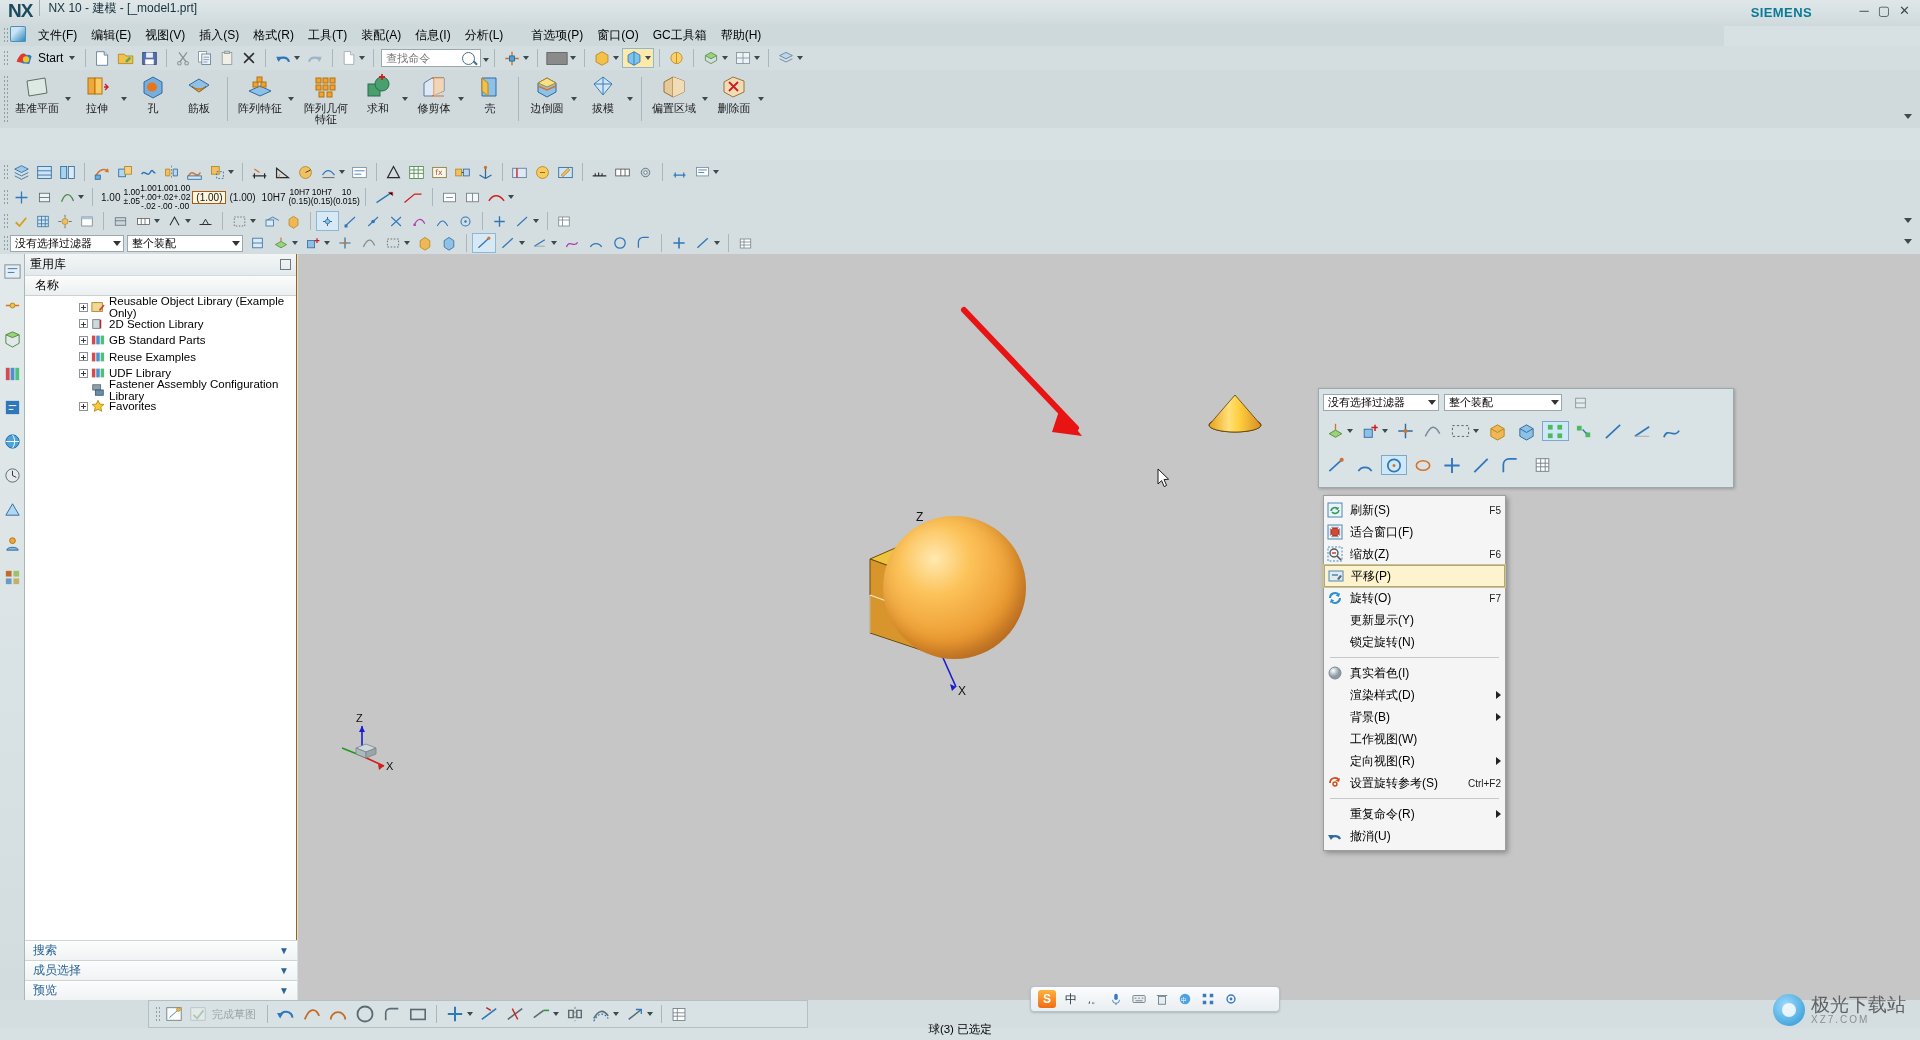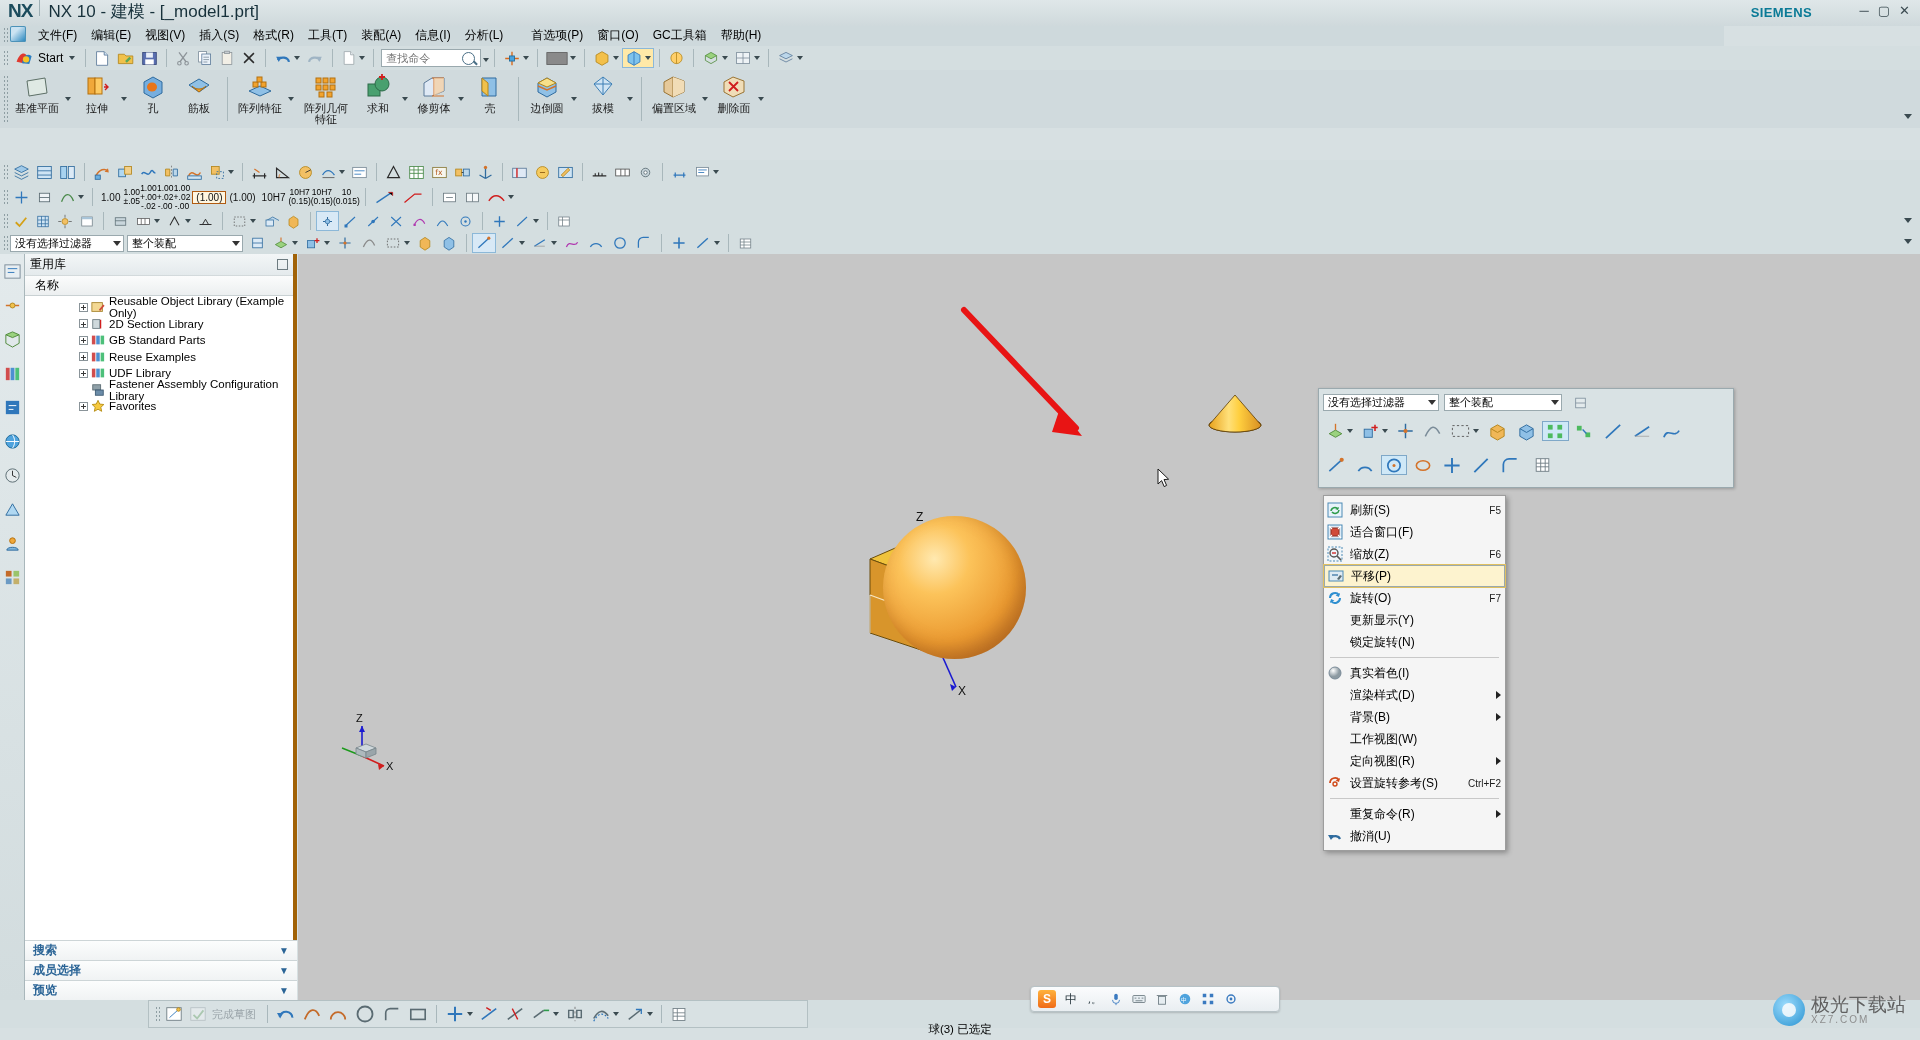--- a/index.html
+++ b/index.html
@@ -18,21 +18,21 @@
     position:absolute; left:0; top:0; width:1920px; height:26px;
     background:linear-gradient(#dfe7e9,#cfd9dc);
     display:flex; align-items:flex-start;
   }
   .nx-logo {
     font-family:"Liberation Sans",sans-serif; font-weight:bold;
     font-size:19px; letter-spacing:-1px; color:#1b4b5c;
     margin-left:8px; margin-right:7px;
   }
   .title-sep { width:1px; height:16px; background:#9fb0b5; margin-right:8px; }
-  .title-text { font-size:17px; color:#17313b; }
+  .title-text { font-size:12px; color:#17313b; }
   .siemens {
     position:absolute; right:108px; top:5px;
     font-size:13px; font-weight:bold; color:#0a7a96; letter-spacing:0.4px;
   }
   .wincaps { position:absolute; right:10px; top:4px; display:flex; gap:9px; }
   .wincaps span { color:#3a4a50; font-size:13px; line-height:14px; cursor:default; }
 
   
   .menubar {
     position:absolute; left:0; top:26px; width:1724px; height:20px;
@@ -113,21 +113,21 @@
   .resbar {
     position:absolute; left:0; top:254px; width:25px; height:746px;
     background:linear-gradient(#e3eaec,#d2dcde); border-right:1px solid #a9b7bb;
     display:flex; flex-direction:column; align-items:center; padding-top:8px; gap:15px;
   }
   .resbar .ri { width:19px; height:19px; cursor:default; }
 
   
   .respanel {
     position:absolute; left:25px; top:254px; width:272px; height:746px;
-    background:#fff; border-right:4px solid #a16207;
+    background:#fff; border-right:1px solid #a16207;
   }
   .respanel-hd {
     height:22px; background:linear-gradient(#f3f6f7,#e4eaec);
     display:flex; align-items:center; padding:0 5px; font-size:12px;
     border-bottom:1px solid #d3dadc;
   }
   .pin { margin-left:auto; width:11px; height:11px; border:1px solid #6d7b80; }
   .colhd {
     height:20px; background:linear-gradient(#fbfcfc,#eceff0); border-bottom:1px solid #c9d1d3;
     display:flex; align-items:center; padding-left:10px; font-size:12px;
@@ -135,21 +135,21 @@
   .tree { padding:3px 0 0 4px;margin-left:44px; }
   .trow { display:flex; align-items:center; height:16.5px; padding-left:6px; cursor:default; font-size:11.5px; }
   .plus {
     width:9px; height:9px; border:1px solid #8a9499; background:#fff; position:relative;
     margin-right:3px; flex:0 0 auto;
   }
   .plus:before { content:""; position:absolute; left:1px; top:3.5px; width:5px; height:1px; background:#3a3a3a; }
   .plus:after  { content:""; position:absolute; left:3px; top:1.5px; width:1px; height:5px; background:#3a3a3a; }
   .noplus { width:12px; flex:0 0 auto; }
   .tico { width:14px; height:14px; margin-right:4px; flex:0 0 auto; }
-  .panel-foot { position:absolute; left:0; bottom:0; width:272px;font-weight:bold; }
+  .panel-foot { position:absolute; left:0; bottom:0; width:272px; }
   .pfrow { height:20px; border-top:1px solid #cdd5d7; background:linear-gradient(#fcfdfd,#f0f3f4);
            display:flex; align-items:center; padding:0 8px; color:#2a6496; font-size:12px; cursor:default; }
   .pfrow .chev { margin-left:auto; color:#2a6496; font-size:10px; }
 
   
   .gfx {
     position:absolute; left:298px; top:254px; width:1622px; height:746px;
     background:#c6c6c6;
   }
   .sphere {

